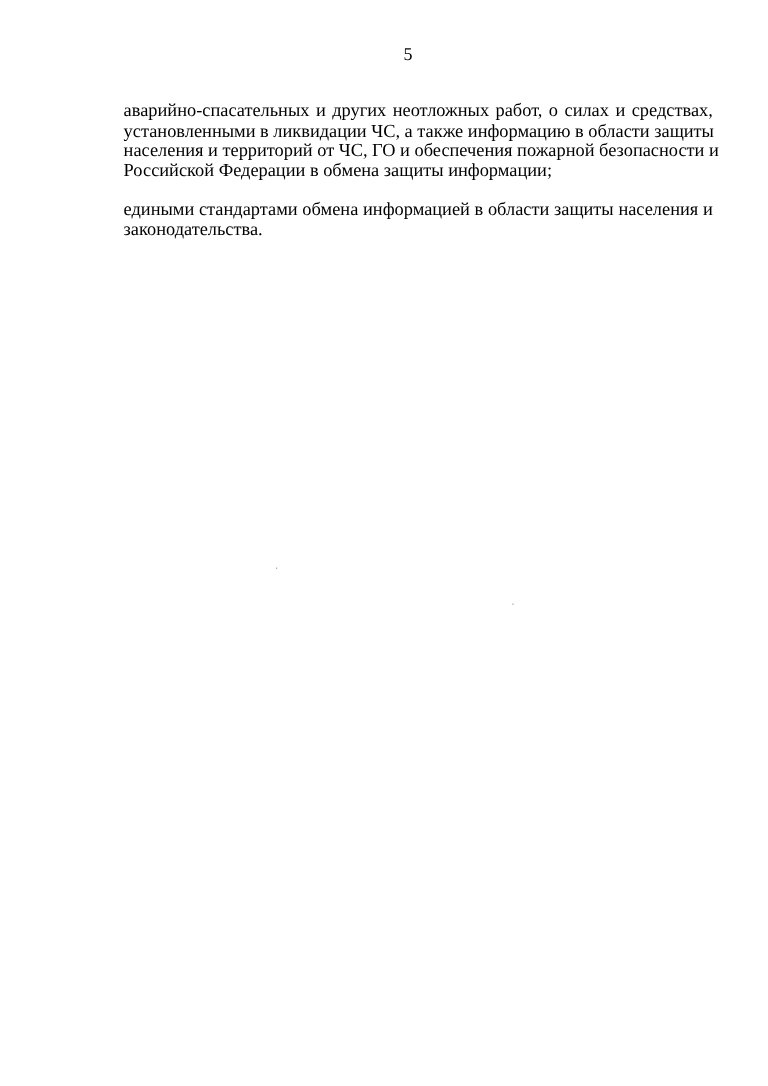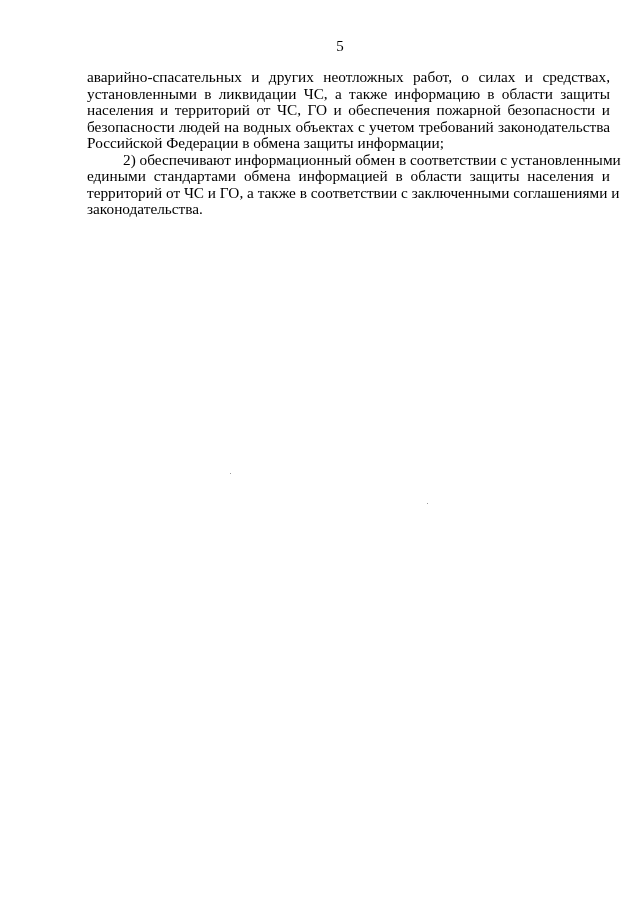--- a/index.html
+++ b/index.html
@@ -36,21 +36,21 @@
     }
     .body-text {
       position: absolute;
       left: 87px;
       top: 69px;
       width: 523px;
       font-size: 15.3px;
       line-height: 16.5px;
     }
     .body-text p {
-      margin: 0;
+      margin: 16px;
       text-align: justify;
     }
     .line {
       display: block;
       text-align: justify;
       text-align-last: justify;
       white-space: nowrap;
     }
     .line.last {
       text-align-last: left;
@@ -66,26 +66,23 @@
 <body>
 
 <div class="page">
   <div class="page-number">5</div>
 
   <div class="body-text">
     <p>
       <span class="line">аварийно-спасательных и других неотложных работ, о силах и средствах,</span>
       <span class="line">установленными в ликвидации ЧС, а также информацию в области защиты</span>
       <span class="line">населения и территорий от ЧС, ГО и обеспечения пожарной безопасности и</span>
-      <span class="line">безопасности людей на водных объектах с учетом требований законодательства</span>
       <span class="line last">Российской Федерации в обмена защиты информации;</span>
     </p>
     <p>
-      <span class="line" style="padding-left:36px;">2) обеспечивают информационный обмен в соответствии с установленными</span>
       <span class="line">едиными стандартами обмена информацией в области защиты населения и</span>
-      <span class="line">территорий от ЧС и ГО, а также в соответствии с заключенными соглашениями и</span>
       <span class="line last">законодательства.</span>
     </p>
   </div>
 
   <div class="speck" style="left:230px; top:473px;"></div>
   <div class="speck" style="left:427px; top:503px;"></div>
 </div>
 
 </body></html>

